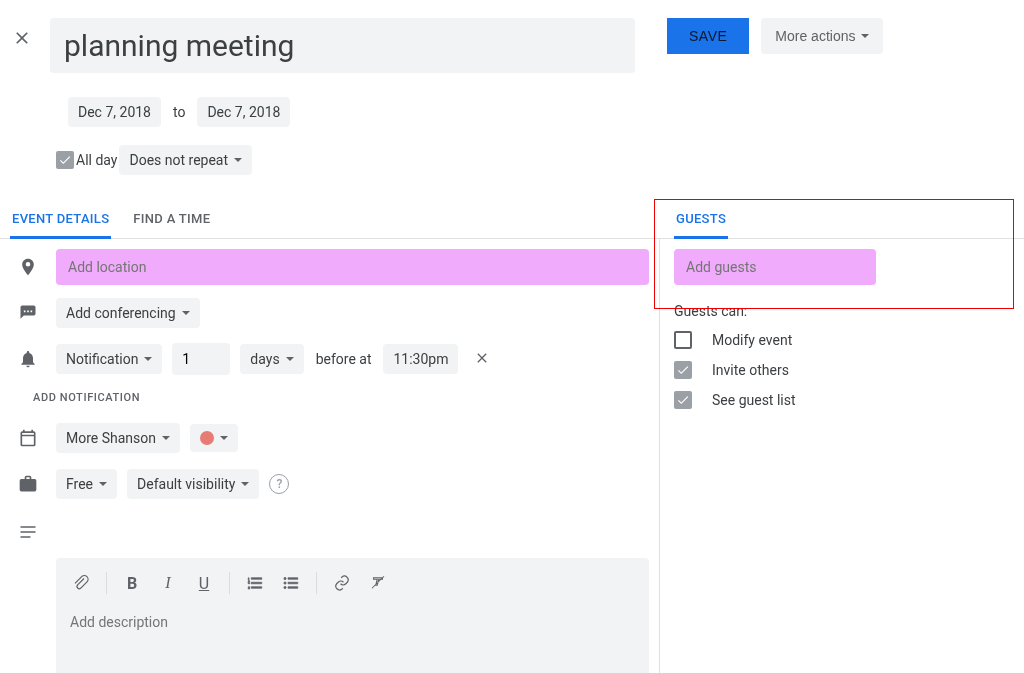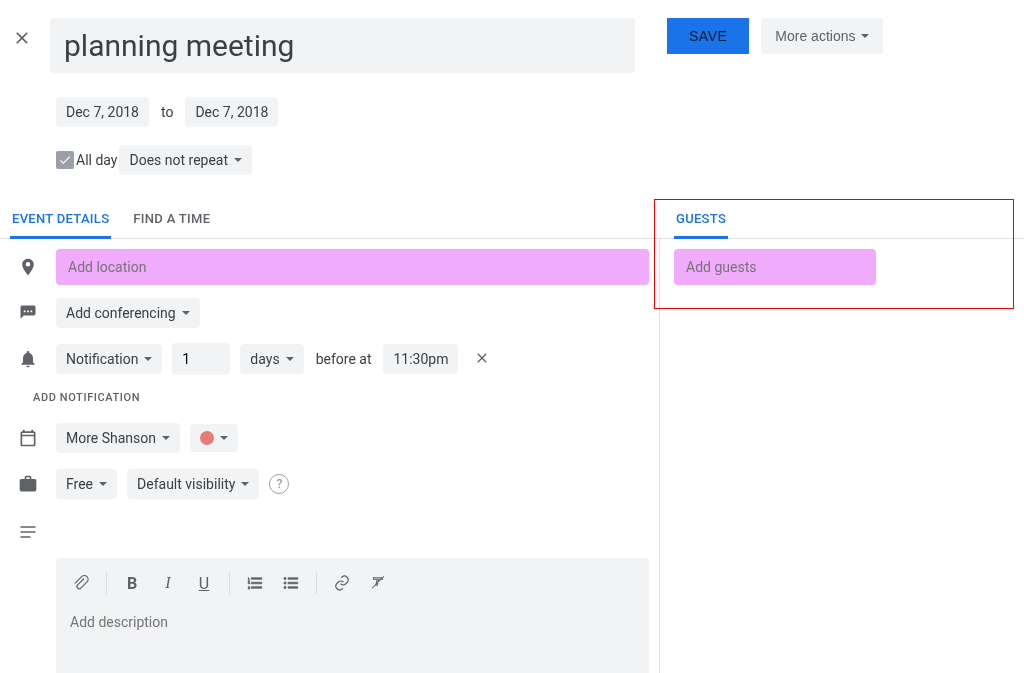--- a/index.html
+++ b/index.html
@@ -71,20 +71,21 @@
     gap:6px;
     cursor:pointer;
   }
   .date-row {
     display:flex;
     align-items:center;
     gap:10px;
     padding:24px 0 0 56px;
     font-size:14px;
     color:#5f6368;
+    margin-left:12px;
   }
   .allday-row {
     display:flex;
     align-items:center;
     gap:2px;
     padding:18px 0 0 56px;
     font-size:14px;
     color:#3c4043;
   }
   .checkbox {
@@ -429,14 +430,37 @@
       <div class="desc-ph">Add description</div>
     </div>
 
   </div>
 
   <div class="right-col">
     <div class="redbox"></div>
     <div class="right-inner">
       <input class="guest-input" placeholder="Add guests" style="">
     </div>
+    <div class="guests-can">
+      <div style="margin-bottom:6px;">Guests can:</div>
+      <div class="perm-row">
+        <span class="checkbox unchecked"></span>
+        <span>Modify event</span>
+      </div>
+      <div class="perm-row">
+        <span class="checkbox checked">
+          <svg viewBox="0 0 24 24">
+              <path d="M9 16.17 4.83 12l-1.42 1.41L9 19 21 7l-1.41-1.41z"></path>
+            </svg>
+        </span>
+        <span>Invite others</span>
+      </div>
+      <div class="perm-row">
+        <span class="checkbox checked">
+          <svg viewBox="0 0 24 24">
+              <path d="M9 16.17 4.83 12l-1.42 1.41L9 19 21 7l-1.41-1.41z"></path>
+            </svg>
+        </span>
+        <span>See guest list</span>
+      </div>
+    </div>
   </div>
 </div>
 
 </body></html>

